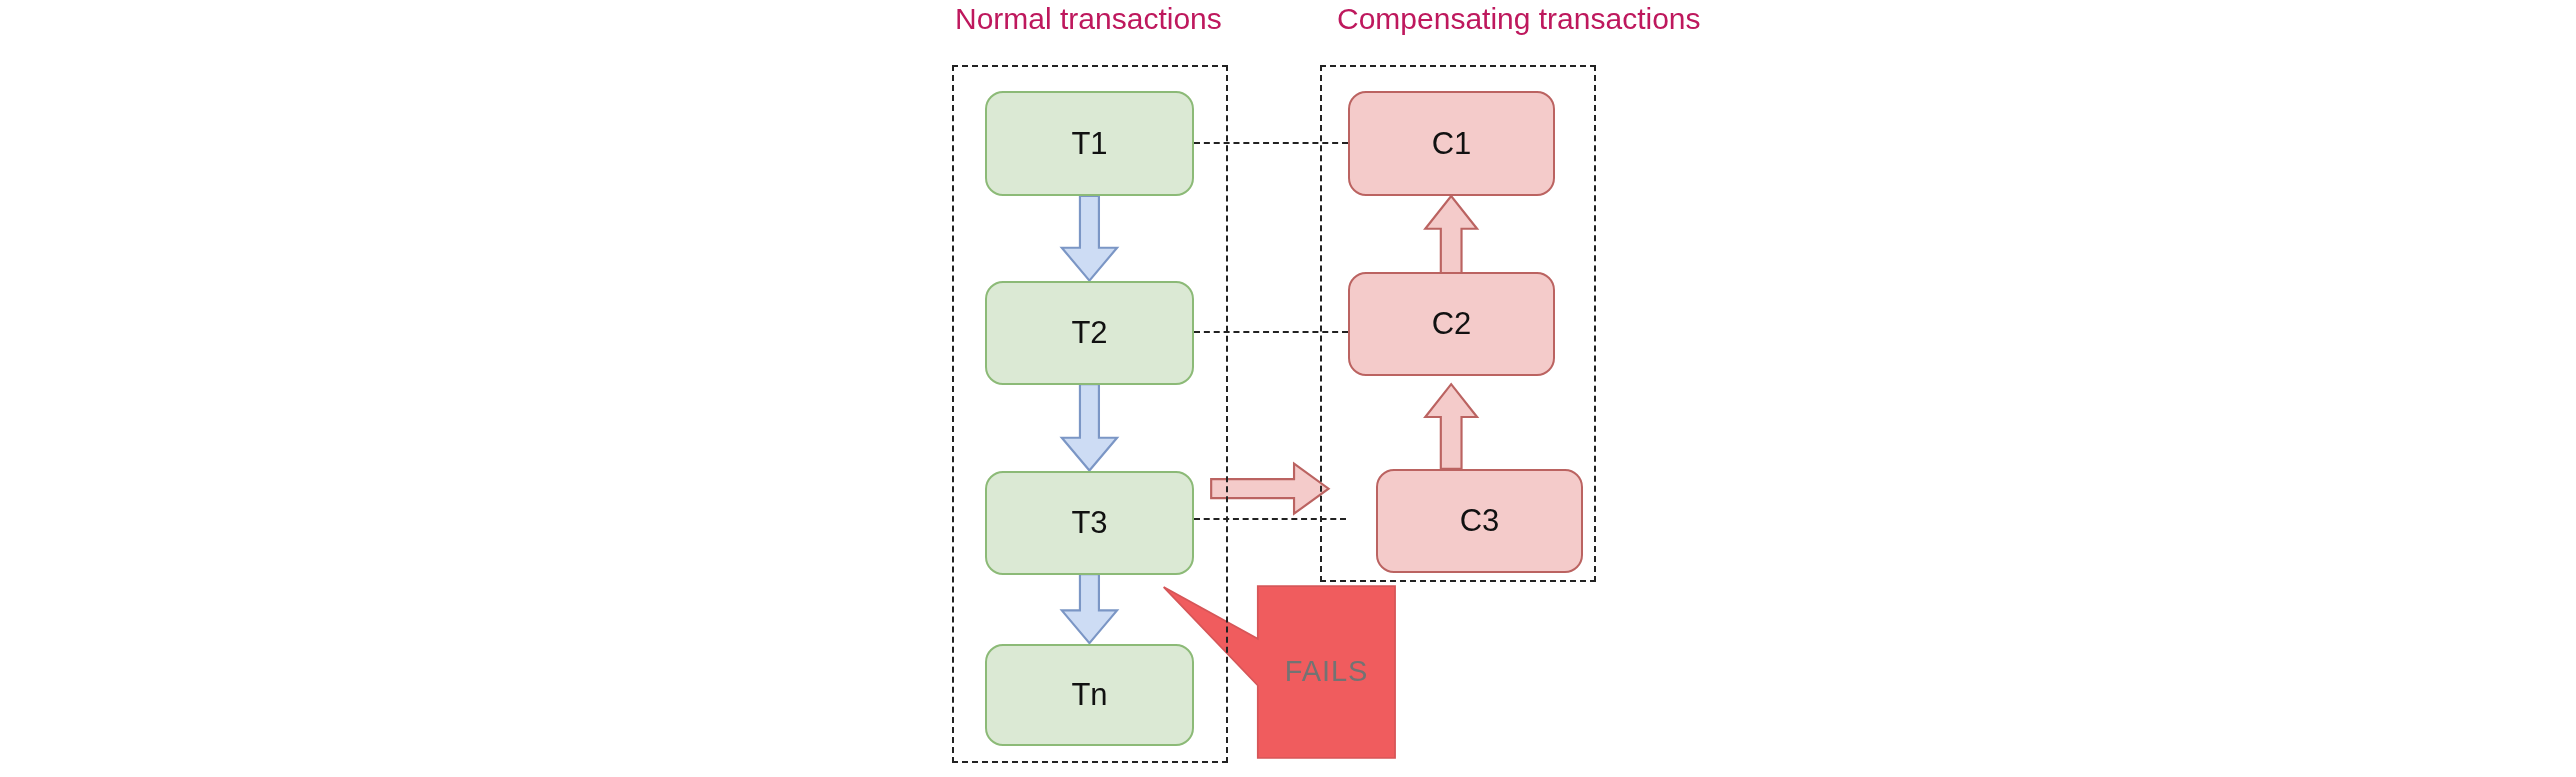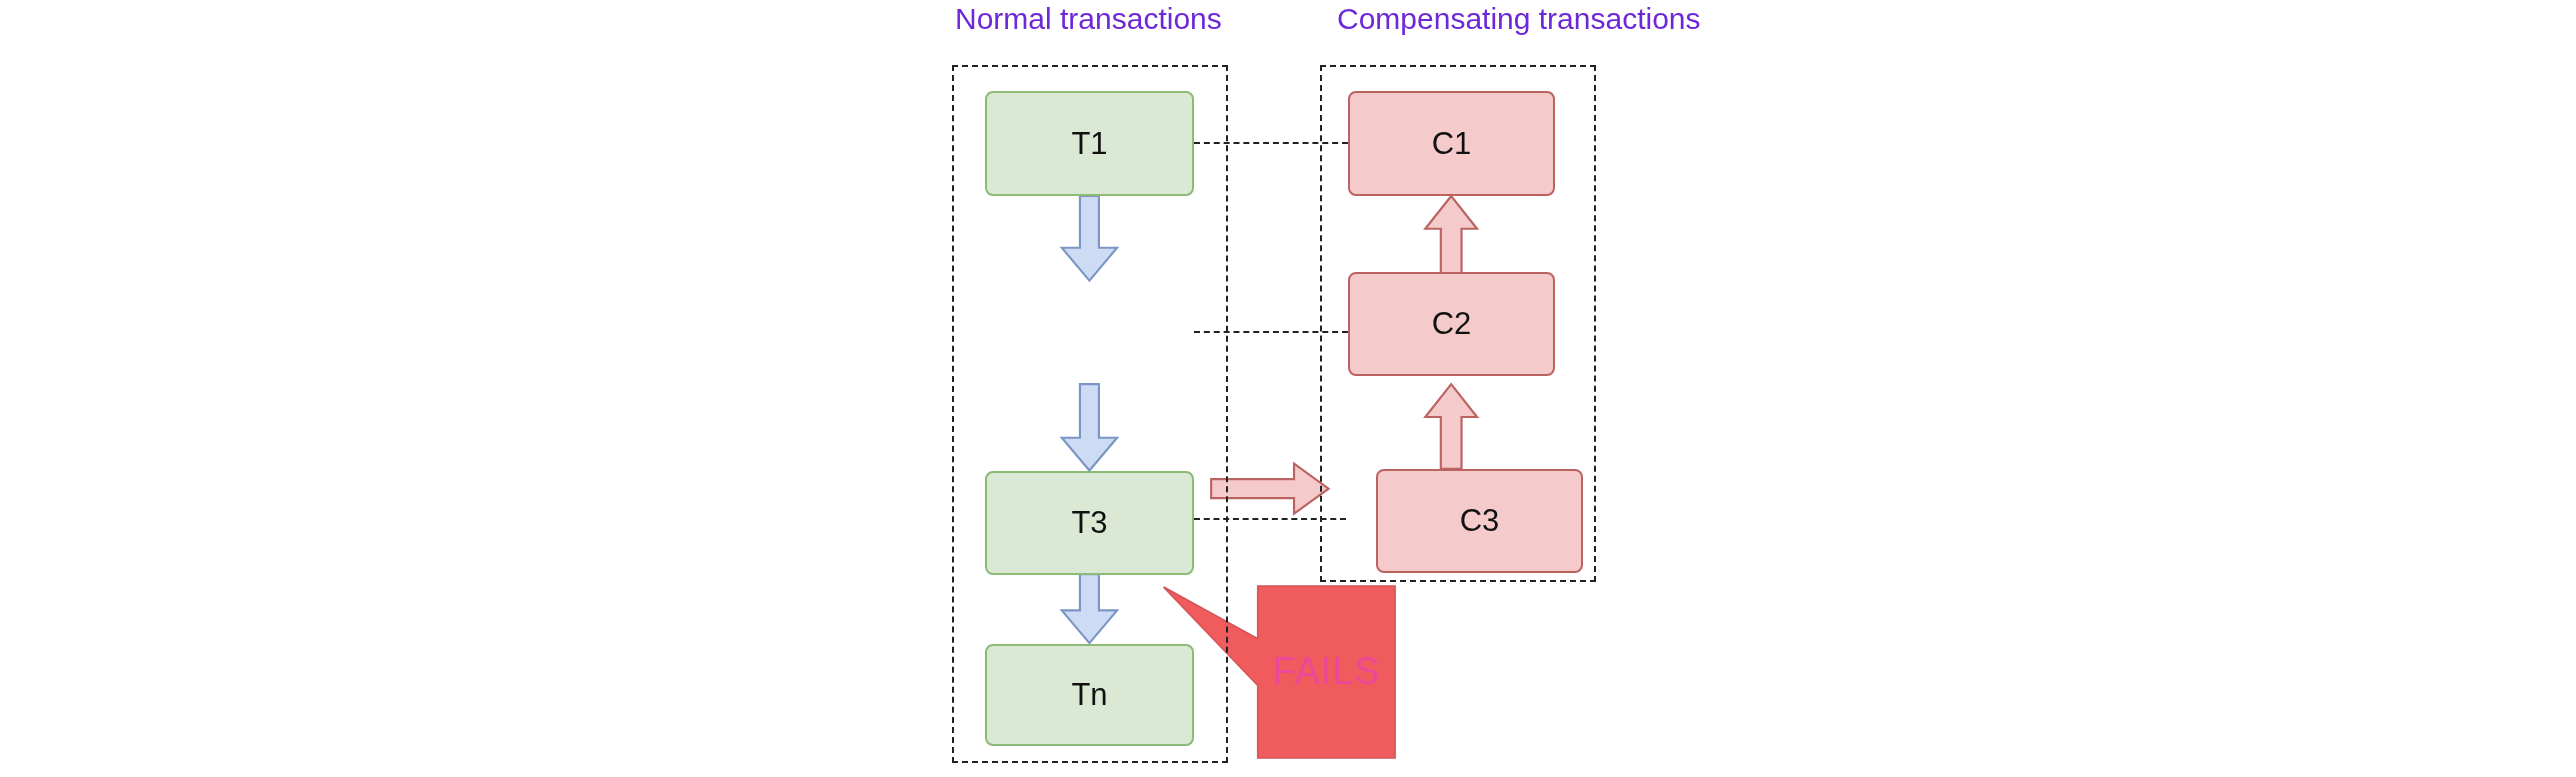--- a/index.html
+++ b/index.html
@@ -10,33 +10,33 @@
     background: #ffffff;
     font-family: "Liberation Sans", sans-serif;
     overflow: hidden;
   }
   .title {
     position: absolute;
     top: 0px;
     height: 38px;
     line-height: 38px;
     font-size: 30px;
-    color: #6d28d9;
+    color: #be185d;
     white-space: nowrap;
   }
   .container-dashed {
     position: absolute;
     border: 2.6px dashed #222222;
     box-sizing: border-box;
     background: transparent;
   }
   .node {
     position: absolute;
     box-sizing: border-box;
-    border-radius: 8px;
+    border-radius: 18px;
     border: 2.6px solid;
     display: flex;
     align-items: center;
     justify-content: center;
     font-size: 31px;
     color: #111111;
   }
   .node.green { background: #dbe9d4; border-color: #8cba77; }
   .node.pink  { background: #f4cbca; border-color: #bb6361; text-align: center; }
   .connector {
@@ -47,22 +47,22 @@
   #shapes { position: absolute; left: 0; top: 0; }
   .fails-label {
     position: absolute;
     left: 1258px;
     top: 587px;
     width: 137px;
     height: 168px;
     display: flex;
     align-items: center;
     justify-content: center;
-    font-size: 38px;
-    color: #ec4899;
+    font-size: 29px;
+    color: #737373;
     letter-spacing: 0.9px;
   }
 </style>
 </head>
 <body>
 
 <div id="canvas">
 
   <svg id="shapes" width="2576" height="777" viewBox="0 0 2982 900">
 
@@ -84,20 +84,23 @@
   <div class="container-dashed" style="left:952px; top:65px; width:276px; height:698px;"></div>
   <div class="container-dashed" style="left:1320px; top:65px; width:276px; height:517px;"></div>
 
   <div class="connector" style="left:1194px; top:142px; width:154px;"></div>
   <div class="connector" style="left:1194px; top:331px; width:154px;"></div>
   <div class="connector" style="left:1194px; top:518px; width:152px;"></div>
 
   <div class="node green" style="left:985px; top:91px; width:209px; height:105px;">
     <span>T1</span>
   </div>
+  <div class="node green" style="left:985px; top:281px; width:209px; height:104px;">
+    <span>T2</span>
+  </div>
   <div class="node green" style="left:985px; top:471px; width:209px; height:104px;text-align:center;">
     <span>T3</span>
   </div>
   <div class="node green" style="left:985px; top:644px; width:209px; height:102px;">
     <span>Tn</span>
   </div>
 
   <div class="node pink" style="left:1348px; top:91px; width:207px; height:105px;">
     <span>C1</span>
   </div>

